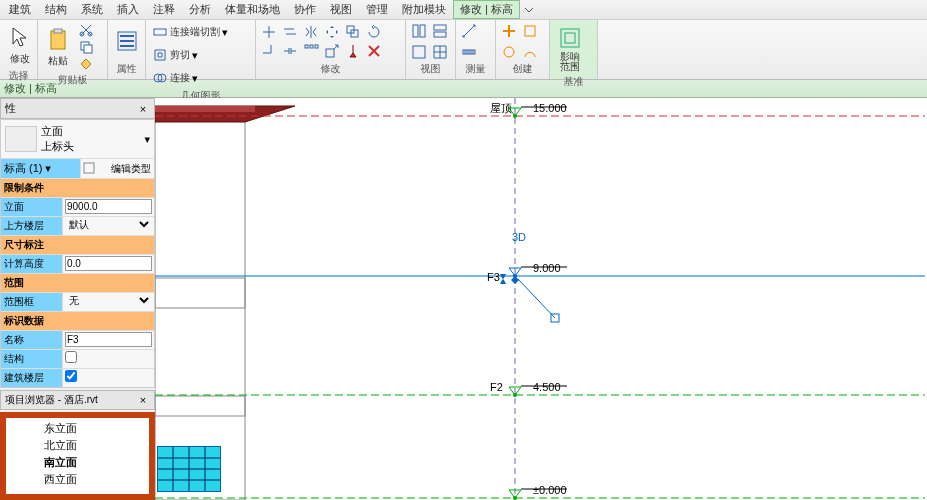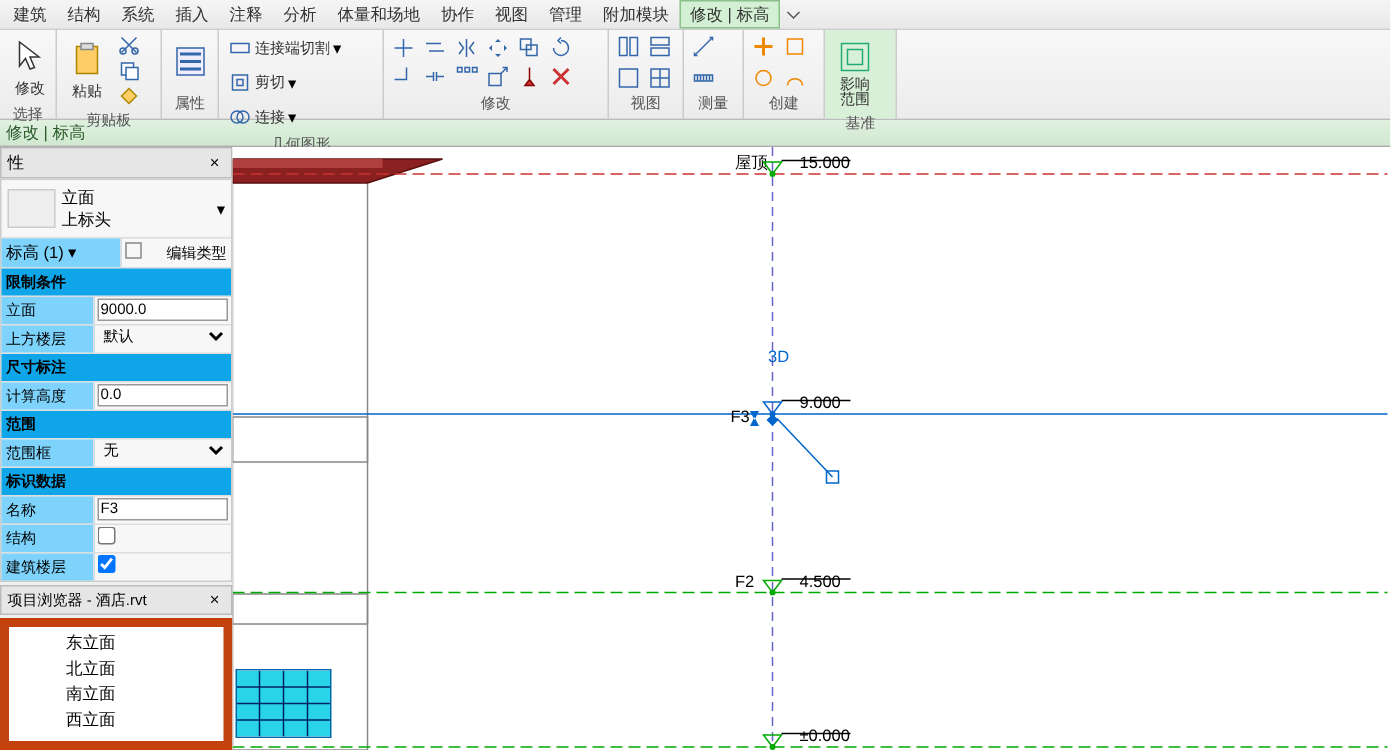--- a/index.html
+++ b/index.html
@@ -37,31 +37,31 @@
 .props { flex: 0 0 auto; background: #f7f7f7; border: 1px solid #ccc; }
 .props .typebox { display: flex; align-items: center; padding: 4px; gap: 4px; }
 .props .thumb { width: 32px; height: 26px; background: #eee; border: 1px solid #ccc; }
 .props .typename { flex: 1; display: flex; flex-direction: column; font-size: 10px; }
 .props .row { display: flex; border-top: 1px solid #ddd; }
 .props .row .k { width: 62px; padding: 2px 3px; background: #7dd3fc; border-right: 1px solid #ddd; font-size: 10px; }
 .props .row .v { flex: 1; padding: 1px 2px; }
 .props .row .v input[type=text] { width: 100%; border: 1px solid #999; font-size: 10px; padding: 1px; }
 .props .row .v select { width: 100%; border: none; background: transparent; font-size: 10px; }
 .props .row.cat { background: #dfe6ec; font-weight: bold; }
-.props .row.cat .k { background: #0ea5e9; width: 100%; border: none; }
+.props .row.cat .k { background: #fdba74; width: 100%; border: none; }
 .props .row .chk { width: 12px; height: 12px; }
 .applybar { display: flex; justify-content: space-between; padding: 2px; border-top: 1px solid #ccc; }
 .applybar .btn { padding: 2px 10px; background: #ddd; border: 1px solid #aaa; font-size: 10px; cursor: pointer; }
 
 
 .browser { flex: 1; background: #fff; border: 6px solid #c2410c; overflow: auto; margin-top: 2px; }
 .tree { padding: 2px 0; }
 .tree .tn { display: flex; align-items: center; padding: 1px 2px; font-size: 11px; cursor: pointer; white-space: nowrap; }
 .tree .tn .exp { width: 10px; text-align: center; color: #666; font-size: 9px; }
-.tree .tn.bold { font-weight: normal; }
+.tree .tn.bold { font-weight: bold; }
 .tree .d2 { padding-left: 28px; }
 
 
 .canvas { flex: 1; background: #fff; position: relative; overflow: hidden; }
 .canvas svg { position: absolute; top: 0; left: 0; }
 </style>
 </head>
 <body>
 
 <div class="menubar">

